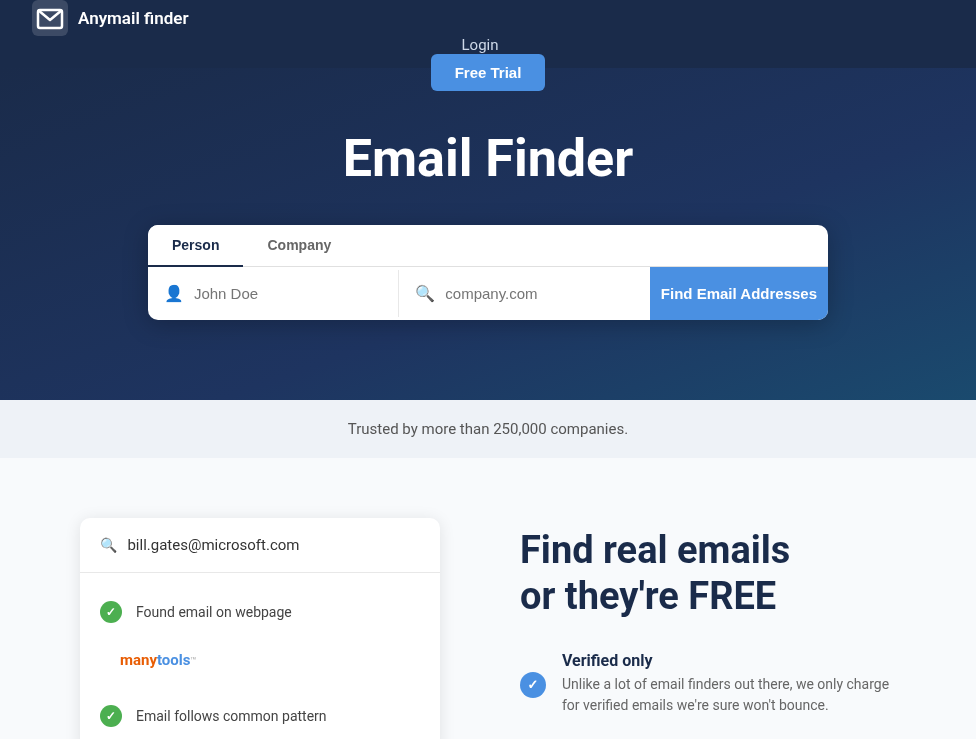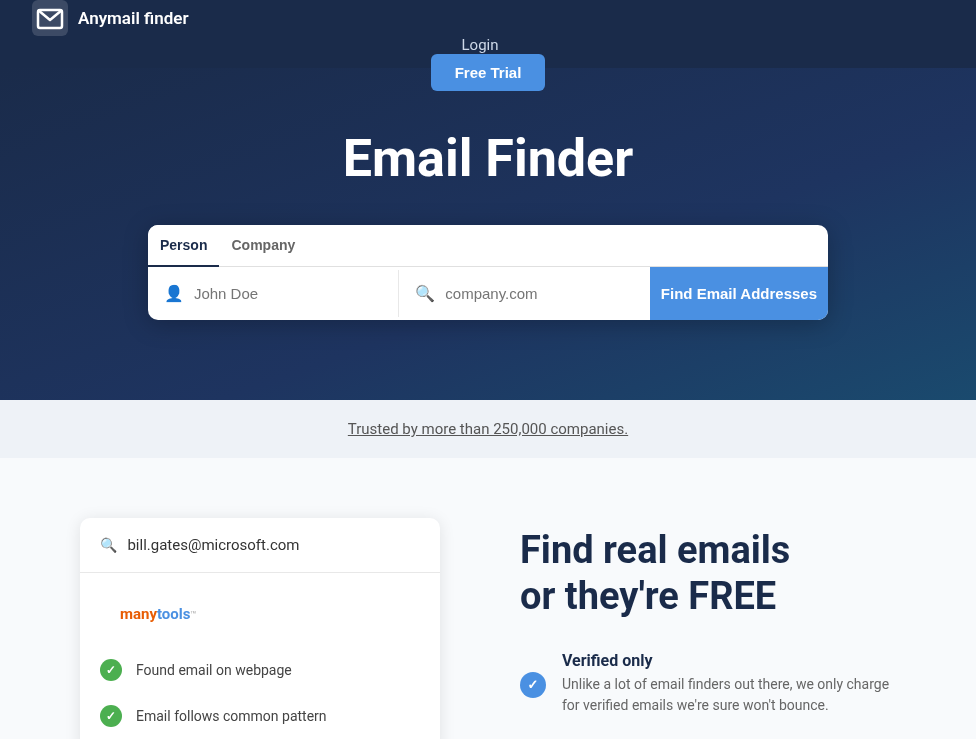--- a/index.html
+++ b/index.html
@@ -88,21 +88,21 @@
       background: #fff;
       border-radius: 10px;
       overflow: hidden;
       box-shadow: 0 4px 24px rgba(0,0,0,0.25);
     }
     .search-tabs {
       display: flex;
       border-bottom: 1px solid #e0e0e0;
     }
     .search-tab {
-      padding: 12px 12px;
+      padding: 12px 24px;
       font-size: 14px;
       font-weight: 600;
       cursor: pointer;
       border: none;
       background: transparent;
       color: #666;
       border-bottom: 2px solid transparent;
       margin-bottom: -1px;
     }
     .search-tab.active {
@@ -148,21 +148,20 @@
       align-self: stretch;
     }
 
     
     .trust-bar {
       background: #eef2f7;
       text-align: center;
       padding: 20px;
       color: #555;
       font-size: 15px;
-      text-decoration: underline;
     }
 
     
     .lower-section {
       background: #f8fafc;
       display: flex;
       align-items: flex-start;
       padding: 60px 80px;
       gap: 80px;
       max-width: 976px;
@@ -320,32 +319,32 @@
 
 <div class="lower-section">
 
   <div class="demo-card">
     <div class="demo-search-row">
       <span>🔍</span>
       <span class="demo-email">bill.gates@microsoft.com</span>
     </div>
     <div class="demo-results">
       <div class="demo-result-row">
+        <div class="check-circle"></div>
+        <span>Found email on webpage</span>
+      </div>
+      <div class="demo-result-row">
         <div class="manytools-logo">
           <span class="manytools-many">many</span>
             <span class="manytools-tools">tools</span>
             <span class="manytools-tm">™</span>
         </div>
       </div>
       <div class="demo-result-row">
         <div class="check-circle"></div>
-        <span>Found email on webpage</span>
-      </div>
-      <div class="demo-result-row">
-        <div class="check-circle"></div>
         <span>Email follows common pattern</span>
       </div>
     </div>
   </div>
 
   <div class="right-content">
     <h2 class="find-title">
       <span>Find real emails</span><br>
       <span>or they're FREE</span>
     </h2>

